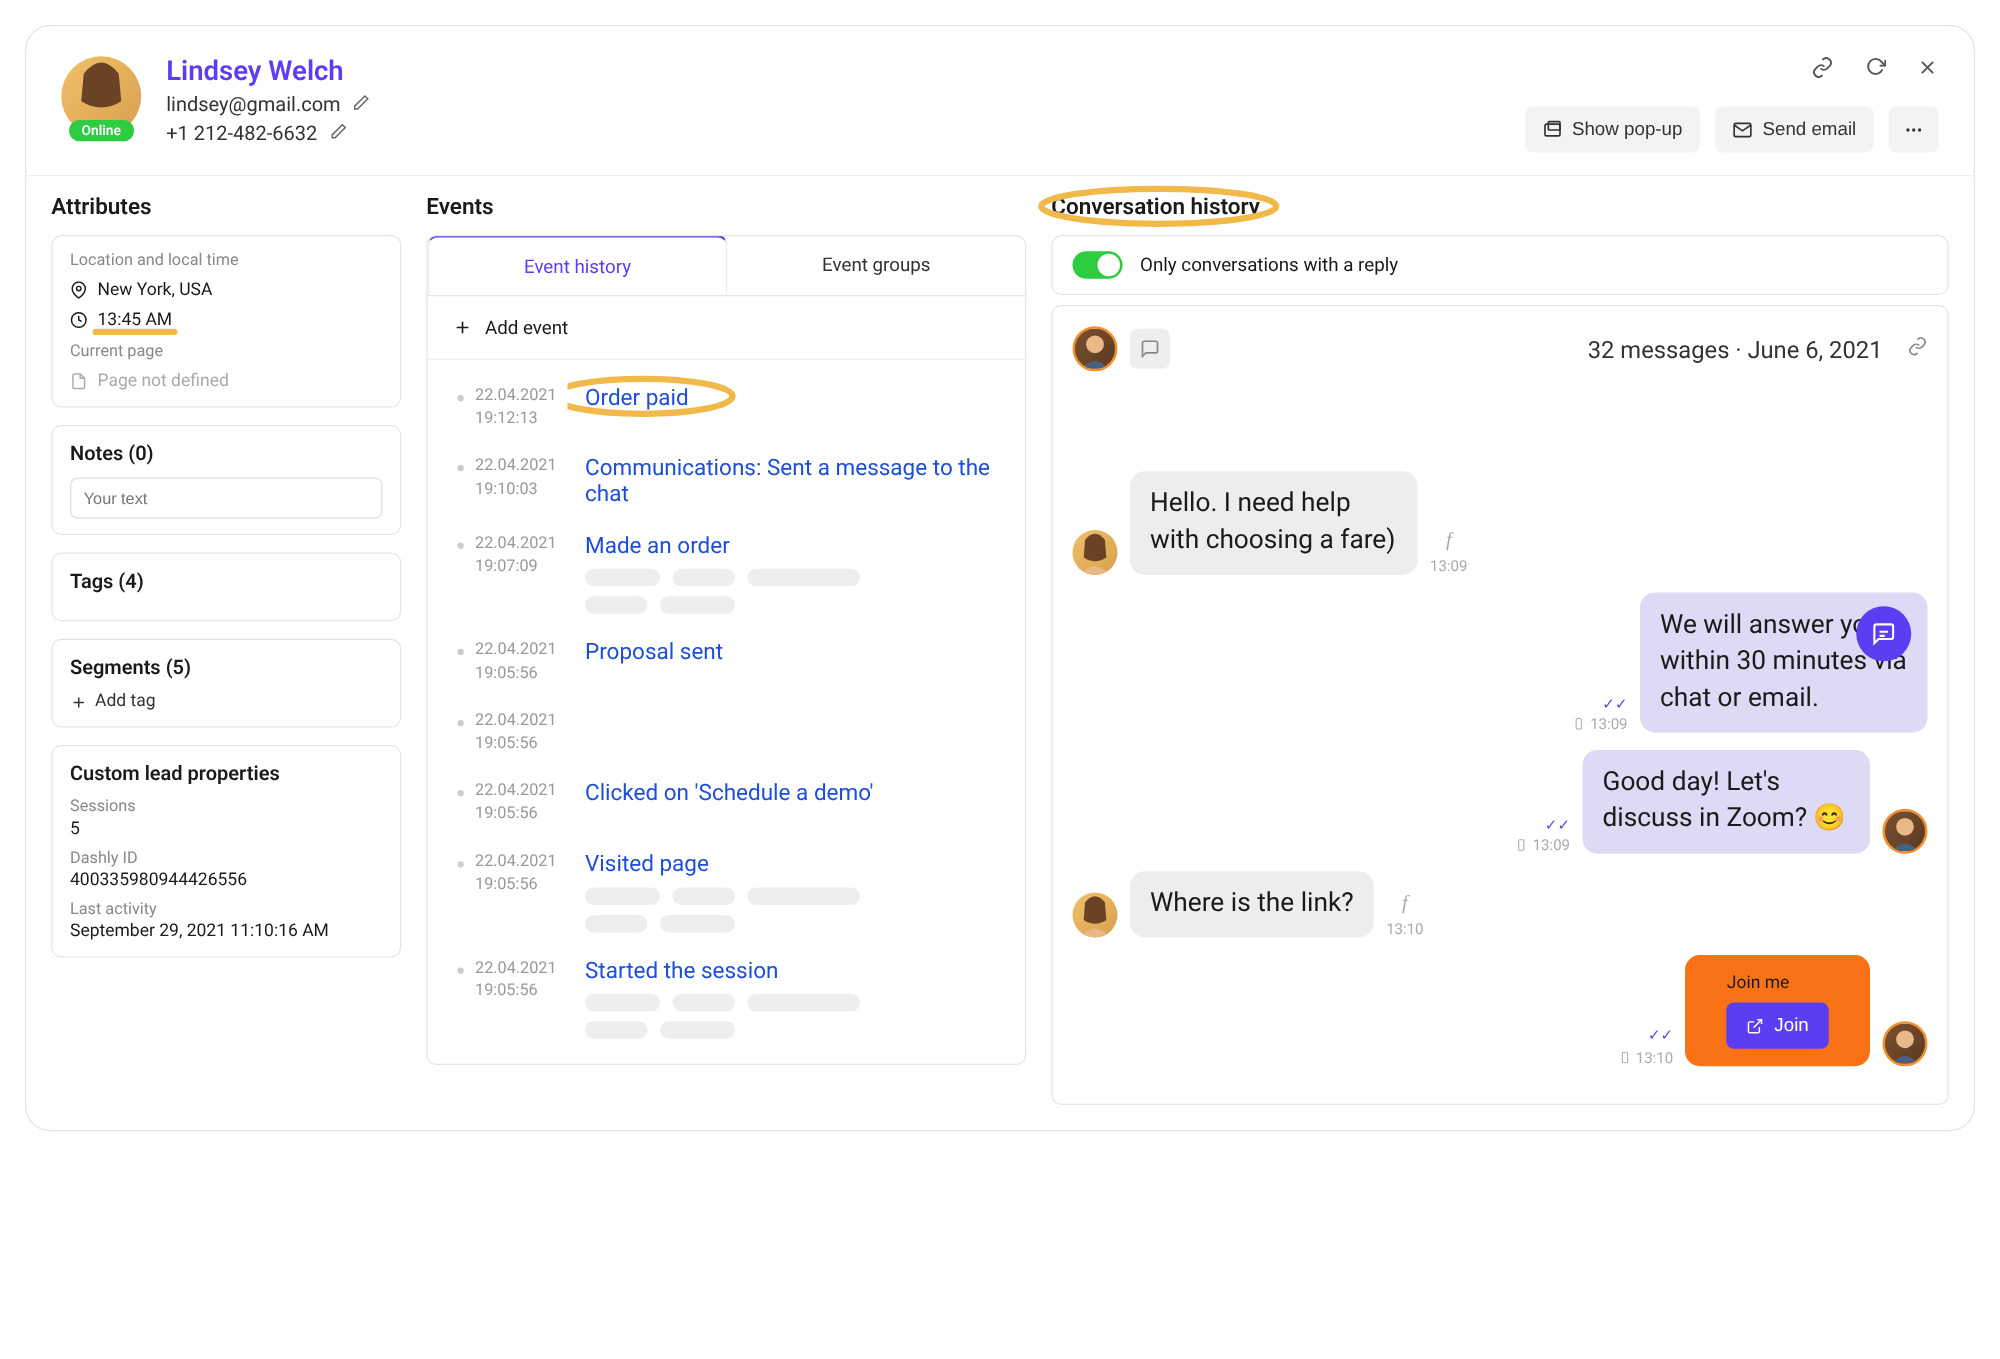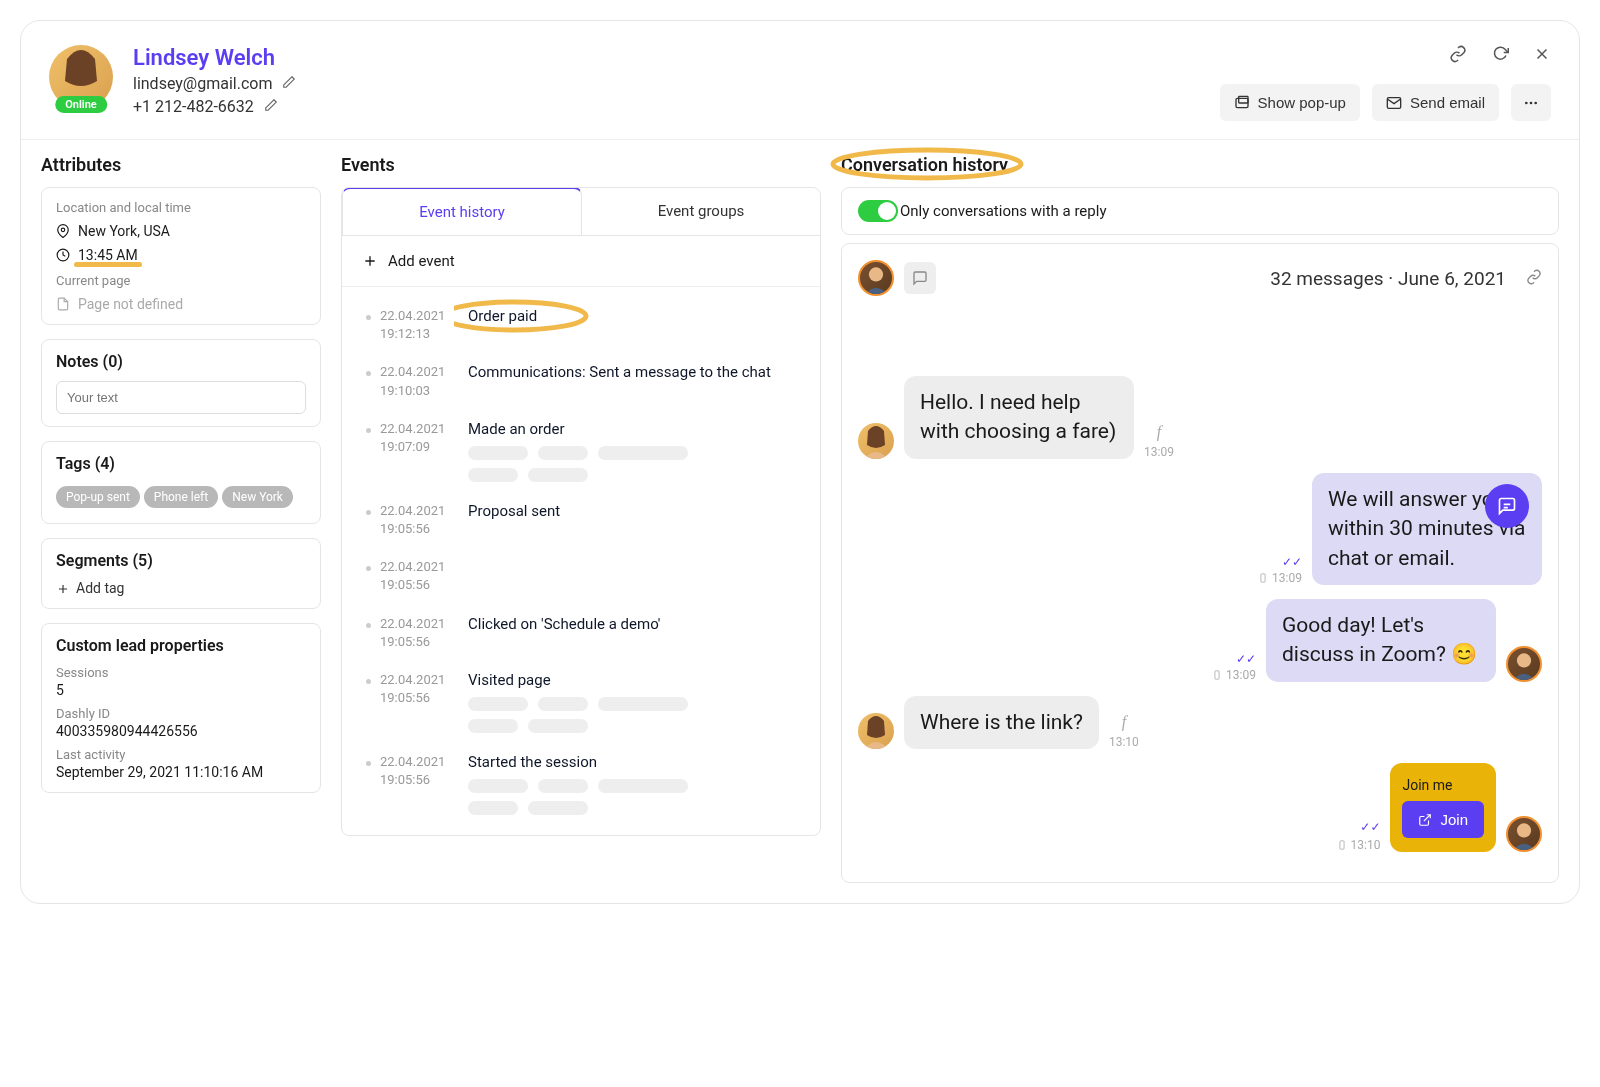--- a/index.html
+++ b/index.html
@@ -37,41 +37,41 @@
 .tabs { display:flex; border-bottom:1px solid #e5e5e5; }
 .tab { flex:1; text-align:center; padding:14px 0; font-size:15px; cursor:pointer; color:#333; }
 .tab.active { color:#5b3df2; border-top:2px solid #5b3df2; border-left:1px solid #e5e5e5; border-right:1px solid #e5e5e5; border-radius:8px 8px 0 0; margin-top:-1px; background:#fff; }
 .events-box { border:1px solid #e5e5e5; border-radius:8px; overflow:hidden; }
 .add-event { padding:16px 20px; display:flex; align-items:center; gap:10px; font-size:15px; border-bottom:1px solid #eee; cursor:pointer; }
 .event-list { padding:10px 0; }
 .event-item { display:flex; padding:10px 20px; gap:16px; position:relative; }
 .event-item::before { content:''; position:absolute; left:24px; top:18px; width:5px; height:5px; border-radius:50%; background:#ccc; }
 .event-time { color:#999; font-size:13px; width:90px; padding-left:18px; line-height:1.4; }
 .event-body { flex:1; }
-.event-title { font-size:15px; color:#0f172a; }
+.event-title { font-size:18px; color:#1d4ed8; }
 .skeleton { display:flex; gap:10px; margin-top:8px; }
 .sk { background:#eee; border-radius:10px; height:14px; }
 
-.conv-filter { border:1px solid #e5e5e5; border-radius:8px; padding:12px 16px; display:flex; align-items:center; gap:2px; font-size:15px; margin-bottom:8px; }
+.conv-filter { border:1px solid #e5e5e5; border-radius:8px; padding:12px 16px; display:flex; align-items:center; gap:14px; font-size:15px; margin-bottom:8px; }
 .toggle { width:40px; height:22px; background:#2ecc40; border-radius:11px; position:relative; }
 .toggle::after { content:''; position:absolute; right:2px; top:2px; width:18px; height:18px; background:#fff; border-radius:50%; }
 .conv-box { border:1px solid #e5e5e5; border-radius:8px; padding:16px; }
 .conv-head { display:flex; align-items:center; gap:10px; margin-bottom:80px; }
 .conv-meta { margin-left:auto; font-size:19px; color:#333; }
 .avatar-sm { width:36px; height:36px; border-radius:50%; overflow:hidden; flex-shrink:0; }
 .avatar-sm.female { background:linear-gradient(135deg,#f0c068,#d9a050); }
 .avatar-sm.male { background:linear-gradient(135deg,#7a5030,#5a3a20); border:2px solid #f09030; }
 .msg-row { display:flex; gap:10px; margin-bottom:14px; align-items:flex-end; }
 .msg-row.right { justify-content:flex-end; }
 .bubble { padding:12px 16px; border-radius:12px; max-width:230px; font-size:21px; line-height:1.4; }
 .bubble.other { background:#ededed; }
 .bubble.mine { background:#dcdaf4; }
 .msg-meta { font-size:12px; color:#aaa; display:flex; align-items:center; gap:4px; }
 .msg-meta .checks { color:#5b3df2; }
-.join-bubble { background:#eab308; border-radius:12px; padding:14px 12px; }
+.join-bubble { background:#f97316; border-radius:12px; padding:14px 33px; }
 .join-btn { background:#5b3df2; color:#fff; border:none; padding:10px 16px; border-radius:6px; font-size:15px; display:flex; align-items:center; gap:8px; cursor:pointer; margin-top:8px; }
 .fab { position:absolute; right:30px; background:#5b3df2; width:44px; height:44px; border-radius:50%; display:flex; align-items:center; justify-content:center; color:#fff; cursor:pointer; }
 .chat-icon-box { width:32px; height:32px; background:#eee; border-radius:6px; display:flex; align-items:center; justify-content:center; color:#888; }
 </style>
 </head>
 <body>
 
 <div class="card">
   <div class="header">
     <div class="avatar-wrap">
@@ -167,21 +167,20 @@
             </svg>
             <span>Page not defined</span>
           </div>
       </div>
       <div class="panel">
         <h4>Notes (0)</h4>
         <input class="input-notes" placeholder="Your text" style="">
       </div>
       <div class="panel">
         <h4>Tags (4)</h4>
-        <div id="tags-container"><span class="tag-pill">Pop-up sent</span><span class="tag-pill">Phone left</span><span class="tag-pill">New York</span></div>
       </div>
       <div class="panel">
         <h4>Segments (5)</h4>
         <div class="add-tag">
             <svg width="14" height="14" viewBox="0 0 24 24" fill="none" stroke="currentColor" stroke-width="2">
               <path d="M12 5v14M5 12h14"></path>
             </svg>
             <span>Add tag</span>
           </div>
       </div>

